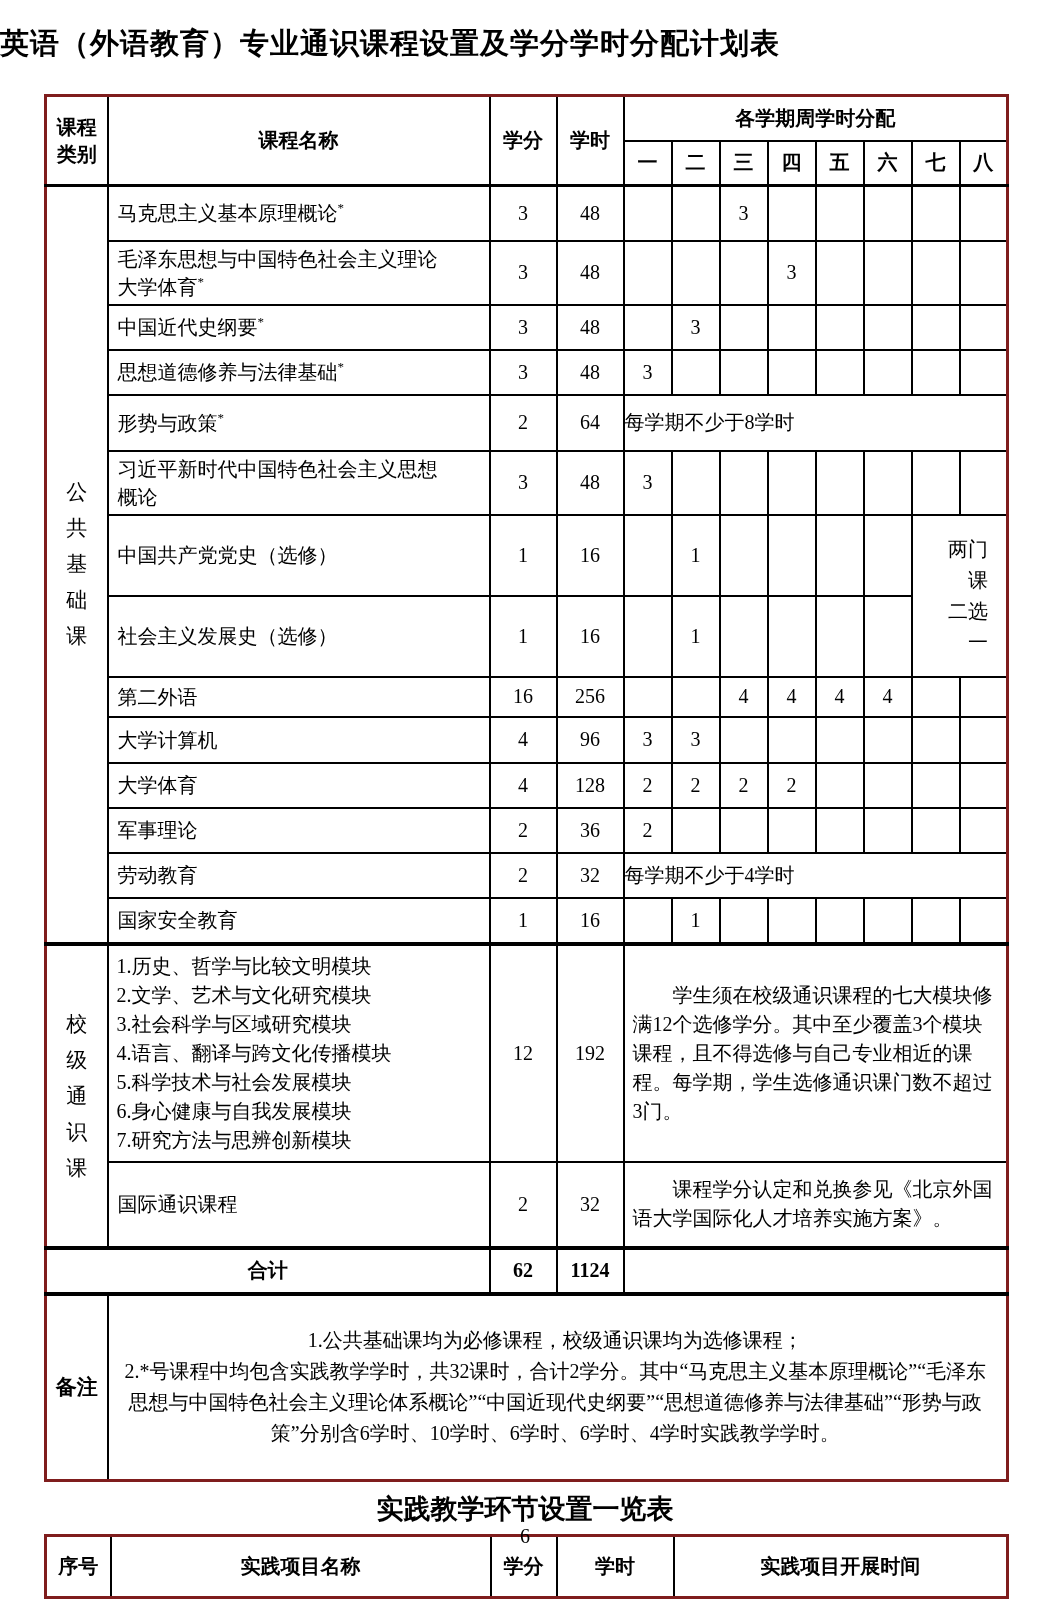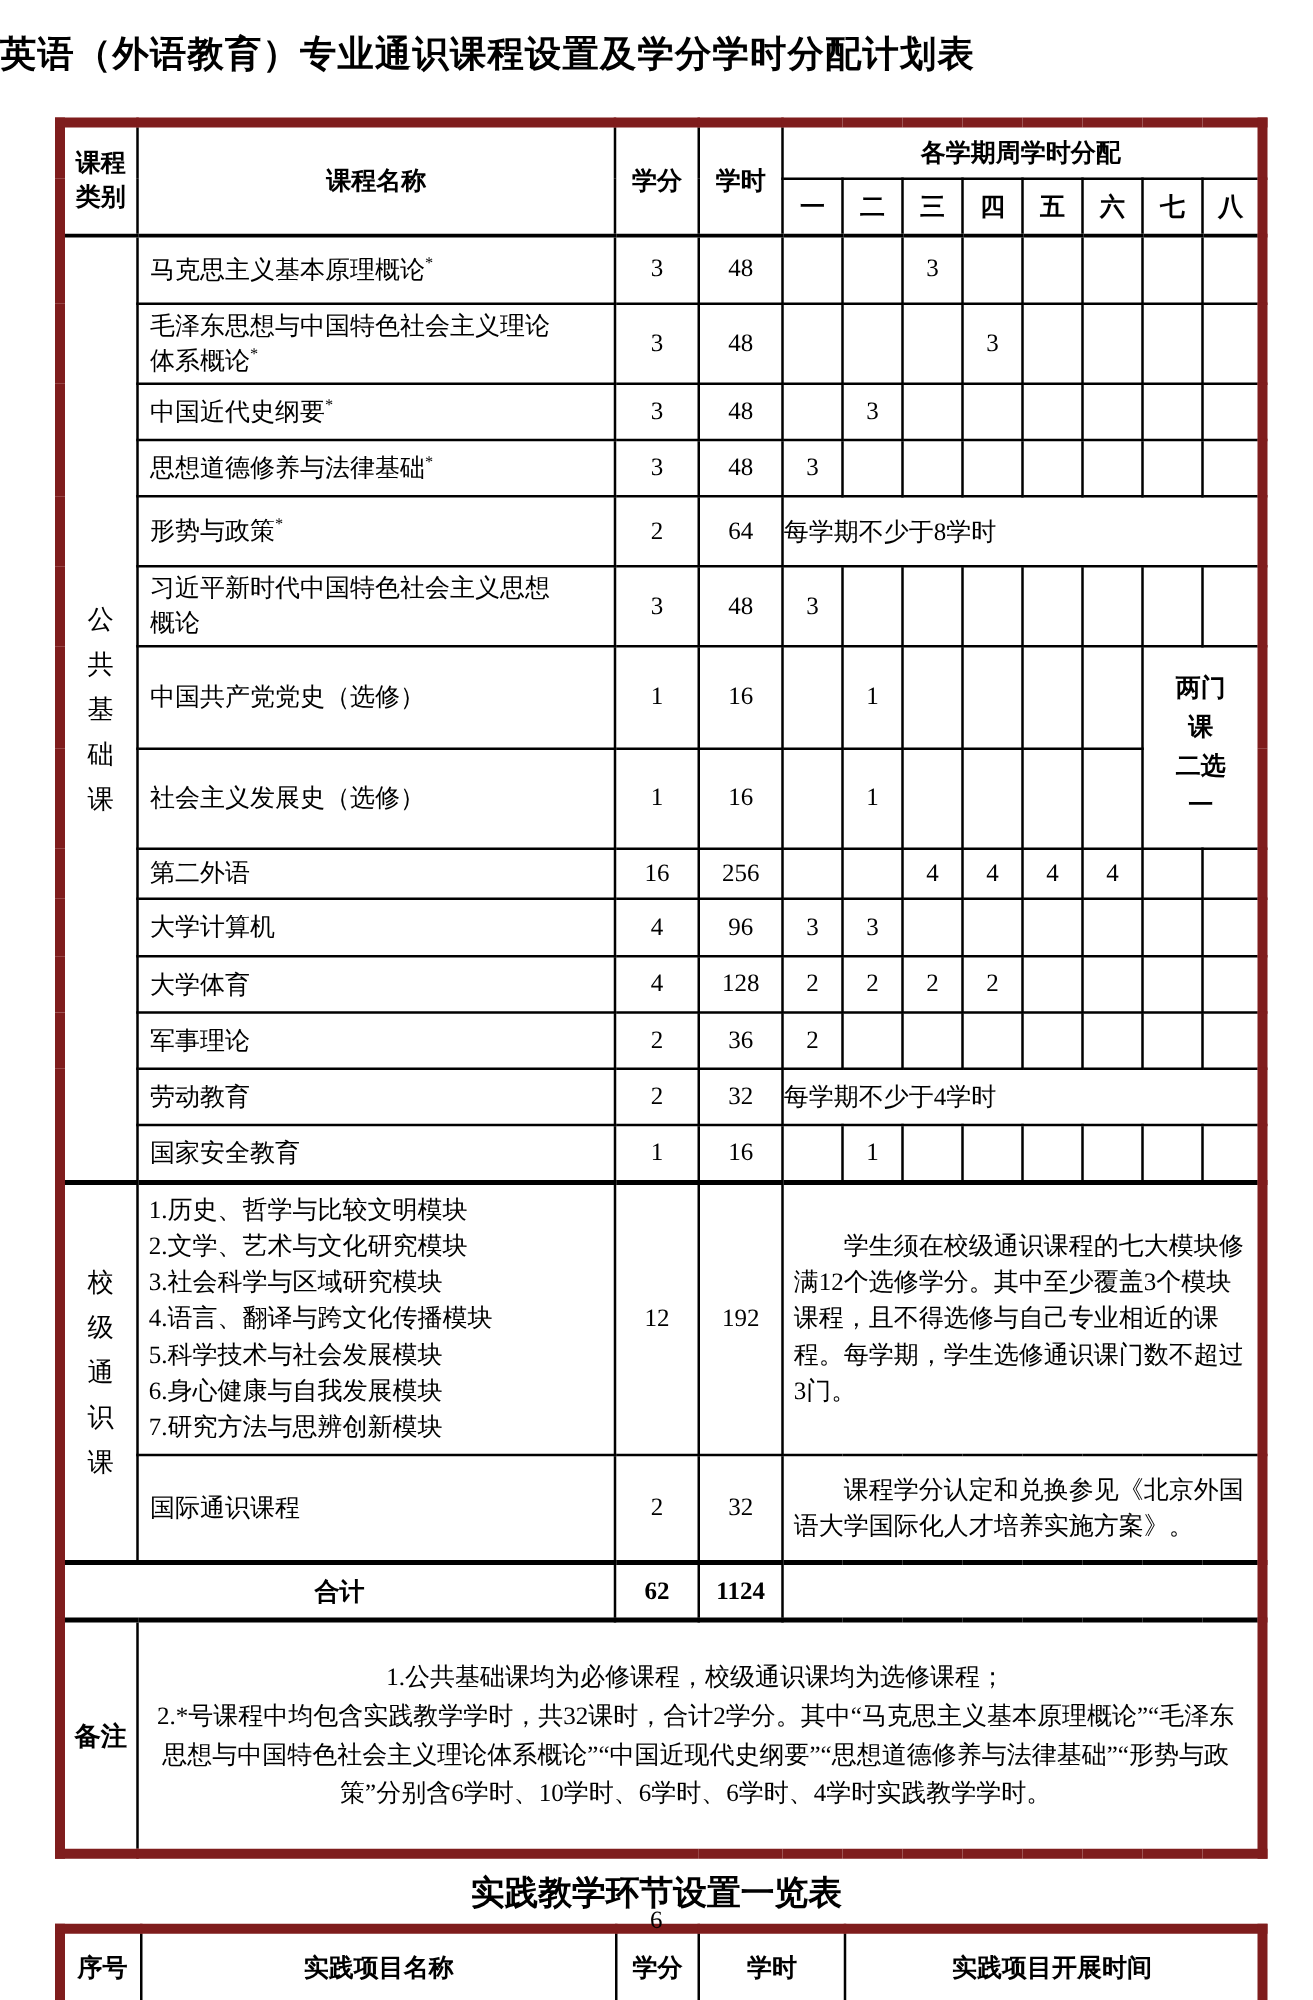--- a/index.html
+++ b/index.html
@@ -13,21 +13,21 @@
     padding-top: 24px;
     text-align: left;
     font-size: 29px;
     font-weight: bold;
     letter-spacing: 1px;
     font-family: "Liberation Sans", sans-serif;
   }
   .content { margin: 30px 0 0 44px; width: 962px; }
 
   table { border-collapse: collapse; table-layout: fixed; width: 962px; }
-  .main-table, .practice-table { border: 8px solid #7f1d1d; }
+  .main-table, .practice-table { border: 3px solid #7f1d1d; }
   th, td { border: 2px solid #000; font-size: 20px; vertical-align: middle; }
   th { font-weight: bold; font-family: "Liberation Sans", sans-serif; }
 
   
   .h44 { height: 56px; } .h45 { height: 45px; } .h46 { height: 46px; }
   .h52 { height: 40px; } .h55 { height: 55px; } .h57 { height: 57px; }
   .h62 { height: 62px; } .h63 { height: 63px; } .h86 { height: 86px; }
   .h187 { height: 187px; } .h209 { height: 209px; }
 
   .prewrap { white-space: pre-line; }
@@ -49,21 +49,21 @@
   .bold { font-weight: bold; }
   .spannote { }
   .modules { text-align: left; padding: 6px 4px 6px 8px; }
   .modules div { line-height: 29px; }
   .notecell {
     text-align: left;
     padding: 6px 8px;
     line-height: 29px;
     text-indent: 2em;
   }
-  .twosel { text-align: center; line-height: 31px; padding: 18px; font-weight: bold; }
+  .twosel { text-align: right; line-height: 31px; padding: 18px; }
   .total-label { font-weight: bold; text-align: center; font-size: 20px; }
   .remark-label { font-weight: bold; text-align: center; font-size: 21px; }
   .remark-body { text-align: center; padding: 12px 14px 12px 10px; }
   .remark-body div { line-height: 31px; }
 
   
   .body-top td { border-top: 3px solid #000; }
   .sect td { border-top: 4px solid #000; }
 
   .sub-title {
@@ -138,21 +138,21 @@
         <td class="num"></td>
         <td class="num">3</td>
         <td class="num"></td>
         <td class="num"></td>
         <td class="num"></td>
         <td class="num"></td>
         <td class="num"></td>
       </tr>
       <tr class="h63">
         <td class="name"><span>毛泽东思想与中国特色社会主义理论
-体系概论</span><sup class="star">*</sup></td>
+大学体育</span><sup class="star">*</sup></td>
         <td class="num">3</td>
         <td class="num">48</td>
         <td class="num"></td>
         <td class="num"></td>
         <td class="num"></td>
         <td class="num">3</td>
         <td class="num"></td>
         <td class="num"></td>
         <td class="num"></td>
         <td class="num"></td>

